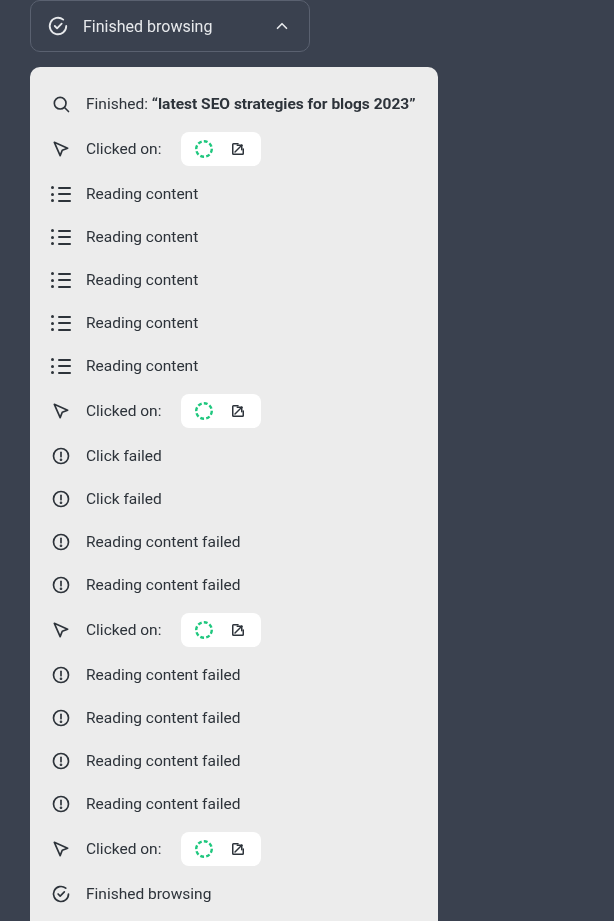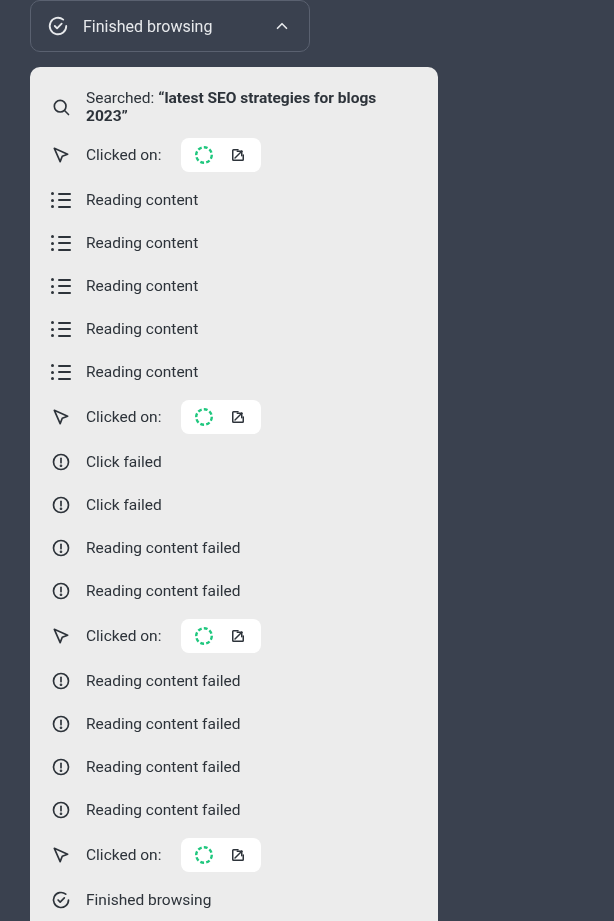--- a/index.html
+++ b/index.html
@@ -99,21 +99,21 @@
 <div class="log-card">
 
   <div class="row">
     <span class="icon">
       <svg viewBox="0 0 24 24" width="20" height="20" fill="none" stroke="#2d333a" stroke-width="2" stroke-linecap="round" stroke-linejoin="round">
         <circle cx="11" cy="11" r="7"></circle>
         <line x1="21" y1="21" x2="16.2" y2="16.2"></line>
       </svg>
     </span>
     <span class="text">
-      <span>Searched: </span><span class="bold">“latest SEO strategies for blogs 2023”</span>
+      <span>Finished: </span><span class="bold">“latest SEO strategies for blogs 2023”</span>
     </span>
   </div>
 
   <div class="row">
     <span class="icon">
       <svg viewBox="0 0 24 24" width="20" height="20" fill="none" stroke="#2d333a" stroke-width="2" stroke-linecap="round" stroke-linejoin="round">
         <path d="M4 4l7 16 2.5-6.5L20 11z"></path>
       </svg>
     </span>
     <span class="text">Clicked on:</span>

